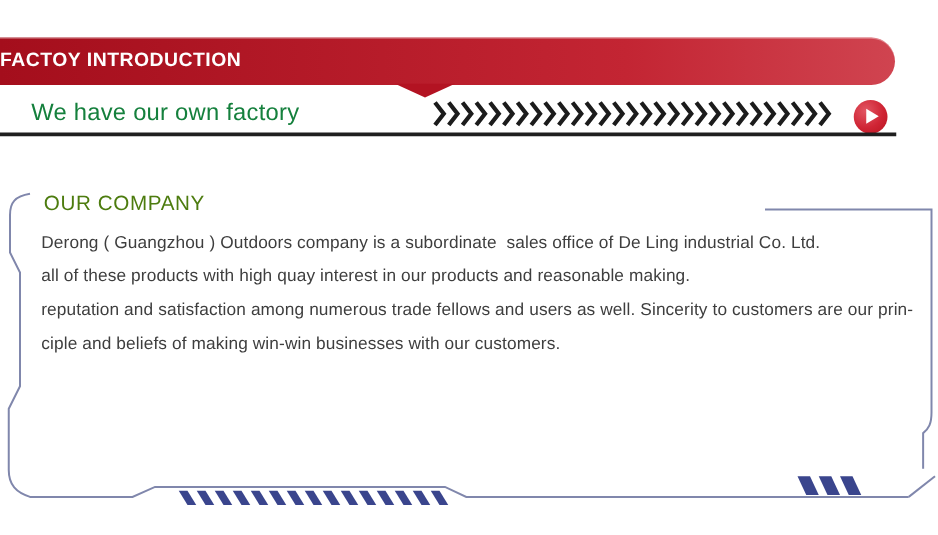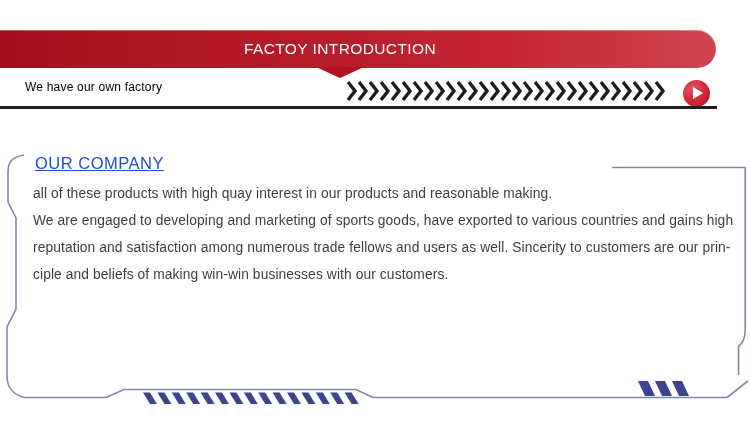--- a/index.html
+++ b/index.html
@@ -10,51 +10,51 @@
   }
   
   .banner{
     position:absolute;left:0;top:30px;width:716px;height:38px;
     background:linear-gradient(to right,#a40e1c,#c32533 70%,#d04450);
     border-radius:0 19px 19px 0;
     box-shadow:inset 0 1px 0 rgba(255,255,255,.35);
   }
   .banner-title{
     position:absolute;left:0;top:30px;width:680px;height:22px;
-    line-height:38px;text-align:center;
-    color:#ffffff;font-size:15.5px;font-weight:400;letter-spacing:.4px;
+    line-height:38px;text-align:left;
+    color:#ffffff;font-size:15.5px;font-weight:700;letter-spacing:.4px;
   }
   .banner-notch{
     position:absolute;left:316px;top:67px;width:0;height:0;
     border-left:24px solid transparent;border-right:24px solid transparent;
     border-top:11px solid #b31322;
   }
   .subtitle{
     position:absolute;left:25px;top:80px;
-    color:#000000;font-size:12px;letter-spacing:.2px;
+    color:#15803d;font-size:19px;letter-spacing:.2px;
   }
   .chevrons{position:absolute;left:346px;top:80px;}
   .play-btn{
     position:absolute;left:683px;top:80px;width:27px;height:27px;border-radius:50%;
     background:radial-gradient(circle at 35% 32%,#e25663 0%,#cf2434 55%,#b8141f 100%);
     cursor:pointer;
   }
   .play-tri{
     position:absolute;left:10px;top:7px;width:0;height:0;
     border-top:6.5px solid transparent;border-bottom:6.5px solid transparent;
     border-left:10px solid #ffffff;
   }
   .black-rule{
     position:absolute;left:0;top:106px;width:717px;height:3px;background:#1f1f1f;
   }
   
   .frame-svg{position:absolute;left:0;top:0;}
   .company-heading{
     position:absolute;left:35px;top:154px;
-    color:#1d4ed8;font-size:16.5px;letter-spacing:.5px;text-decoration:underline;
+    color:#4d7c0f;font-size:16.5px;letter-spacing:.5px;
   }
   .company-text{
     position:absolute;left:33px;top:180px;width:700px;
     color:#3e3e3e;font-size:13.8px;
   }
   .company-text .tline{
     height:27px;line-height:27px;white-space:pre;letter-spacing:.1px;
   }
 </style>
 </head>
@@ -127,17 +127,17 @@
     </g>
   <g id="corner-strokes-group" fill="#3a458d">
       <polygon points="638,381 648,381 655,396 645,396"></polygon>
       <polygon points="655,381 665,381 672,396 662,396"></polygon>
       <polygon points="672,381 682,381 689,396 679,396"></polygon>
     </g>
 </svg>
 
 <div class="company-heading">OUR COMPANY</div>
 <div class="company-text">
+  <div class="tline">Derong ( Guangzhou ) Outdoors company is a subordinate  sales office of De Ling industrial Co. Ltd.</div>
   <div class="tline">all of these products with high quay interest in our products and reasonable making.</div>
-  <div class="tline">We are engaged to developing and marketing of sports goods, have exported to various countries and gains high</div>
   <div class="tline">reputation and satisfaction among numerous trade fellows and users as well. Sincerity to customers are our prin-</div>
   <div class="tline">ciple and beliefs of making win-win businesses with our customers.</div>
 </div>
 
 </body></html>

